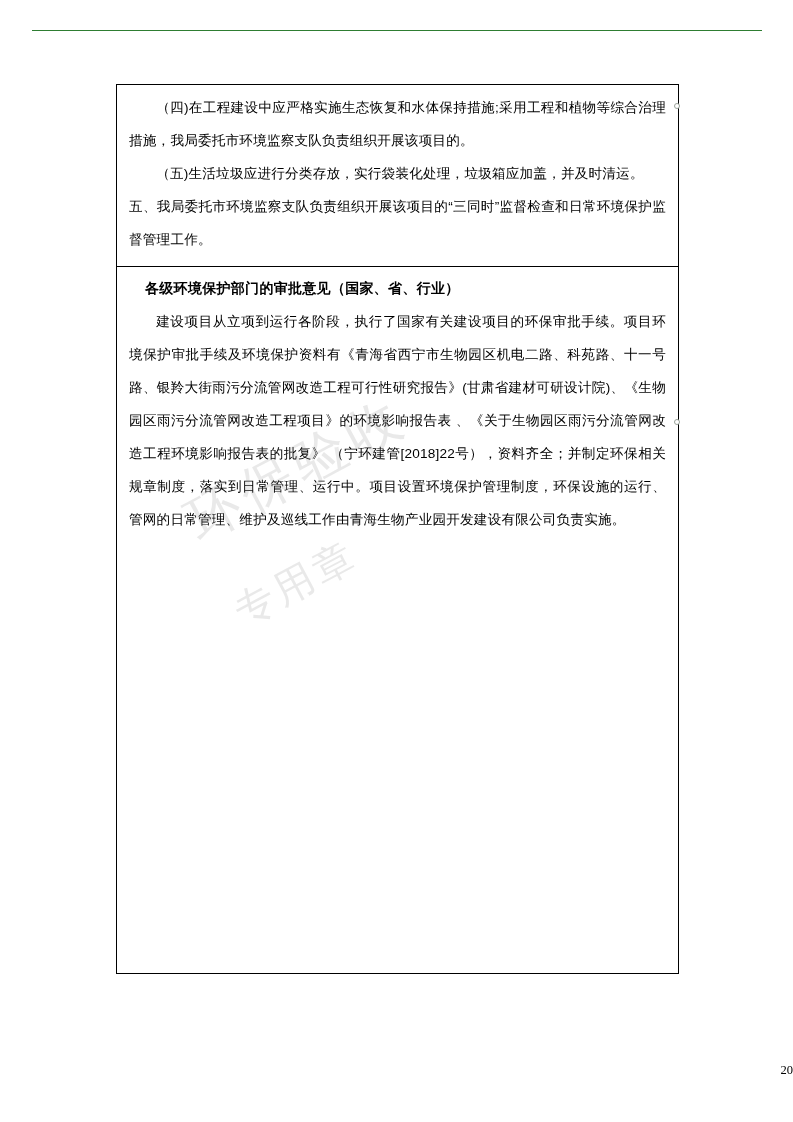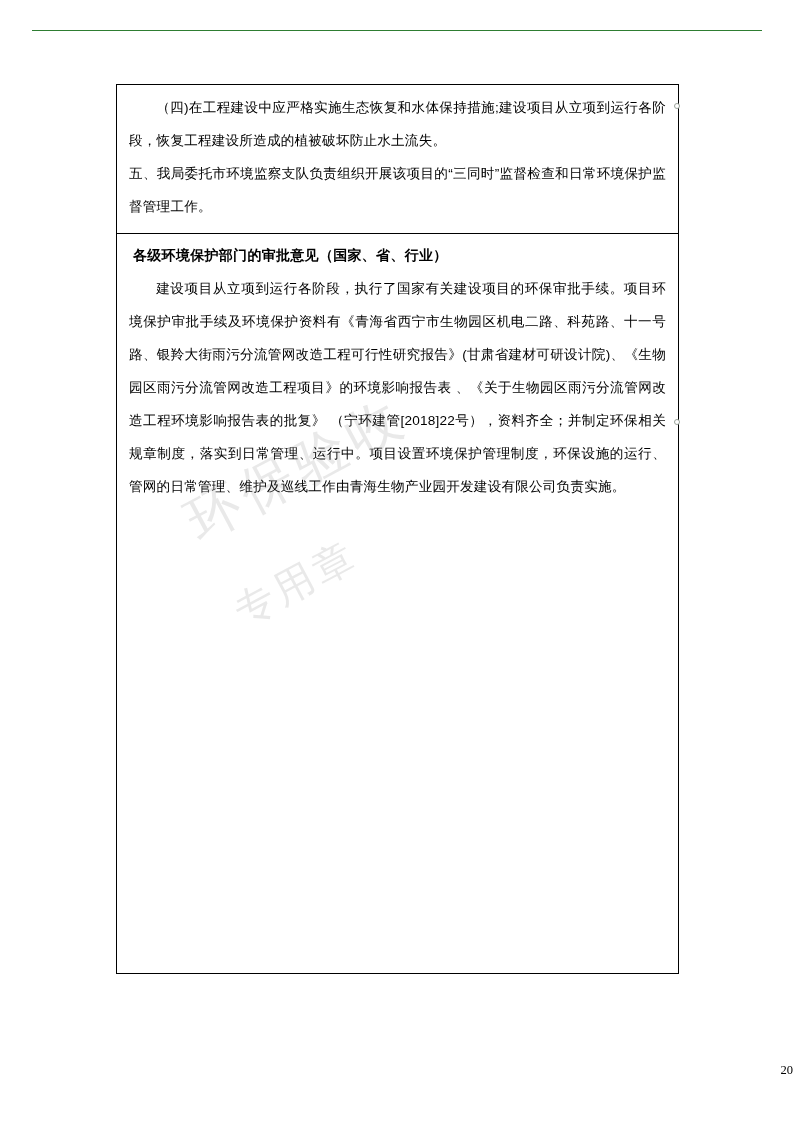--- a/index.html
+++ b/index.html
@@ -60,21 +60,21 @@
   .indent2 {
     text-indent: 2em;
   }
   .indent0 {
     text-indent: 0;
   }
   .section-title {
     font-size: 14px;
     font-weight: bold;
     line-height: 30px;
-    margin: 0 0 2px 4px;
+    margin: 0 0 2px 16px;
     letter-spacing: 0.3px;
   }
   .body-cell {
     height: 100%;
   }
   
   .watermark {
     position: absolute;
     left: 210px;
     top: 380px;
@@ -117,21 +117,22 @@
 </head>
 <body>
 
 <div class="page">
 
   <div class="top-rule"></div>
 
   <div class="doc-table">
 
     <div class="cell cell-top">
-      <p class="para indent2">（四)在工程建设中应严格实施生态恢复和水体保持措施;建设项目从立项到运行各阶段，恢复工程建设所造成的植被破坏防止水土流失。</p>
+      <p class="para indent2">（四)在工程建设中应严格实施生态恢复和水体保持措施;采用工程和植物等综合治理措施，我局委托市环境监察支队负责组织开展该项目的。</p>
+      <p class="para indent2">（五)生活垃圾应进行分类存放，实行袋装化处理，垃圾箱应加盖，并及时清运。</p>
       <p class="para indent0">五、我局委托市环境监察支队负责组织开展该项目的“三同时”监督检查和日常环境保护监督管理工作。</p>
     </div>
 
     <div class="cell body-cell">
       <p class="section-title">各级环境保护部门的审批意见（国家、省、行业）</p>
       <p class="para indent2">建设项目从立项到运行各阶段，执行了国家有关建设项目的环保审批手续。项目环境保护审批手续及环境保护资料有《青海省西宁市生物园区机电二路、科苑路、十一号路、银羚大街雨污分流管网改造工程可行性研究报告》(甘肃省建材可研设计院)、《生物园区雨污分流管网改造工程项目》的环境影响报告表 、《关于生物园区雨污分流管网改造工程环境影响报告表的批复》 （宁环建管[2018]22号），资料齐全；并制定环保相关规章制度，落实到日常管理、运行中。项目设置环境保护管理制度，环保设施的运行、管网的日常管理、维护及巡线工作由青海生物产业园开发建设有限公司负责实施。</p>
     </div>
 
     <div class="edge-mark" style="right:-2px; top:18px;"></div>
     <div class="edge-mark" style="right:-2px; top:334px;"></div>

